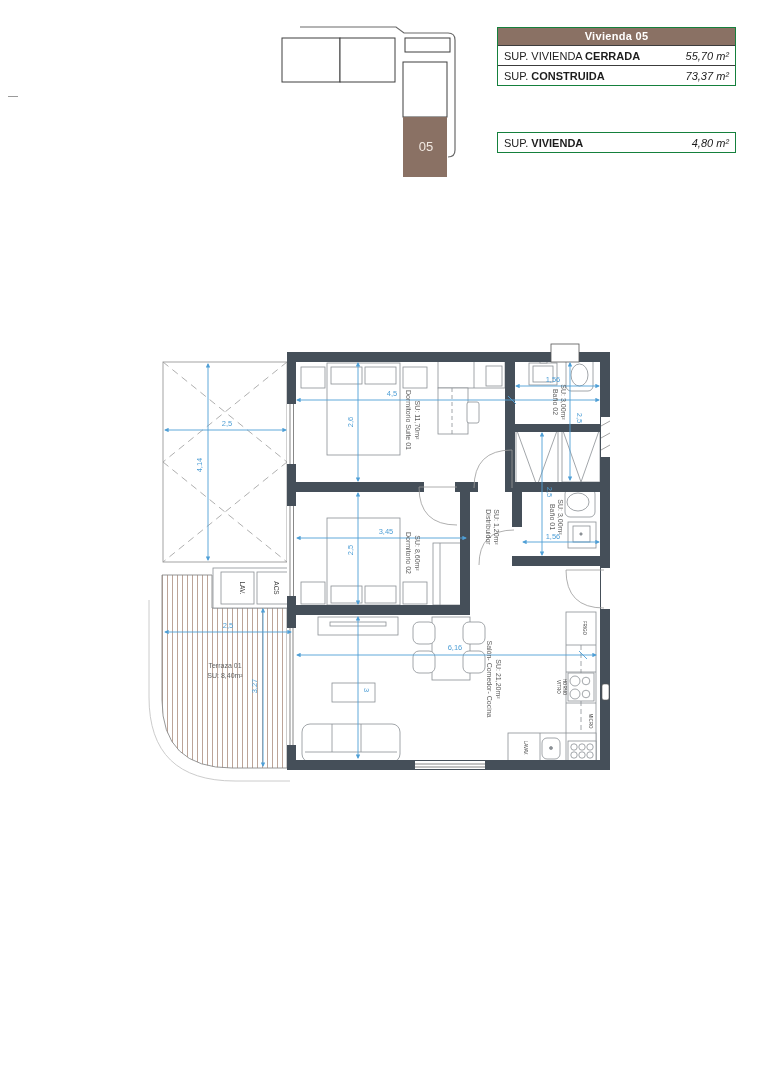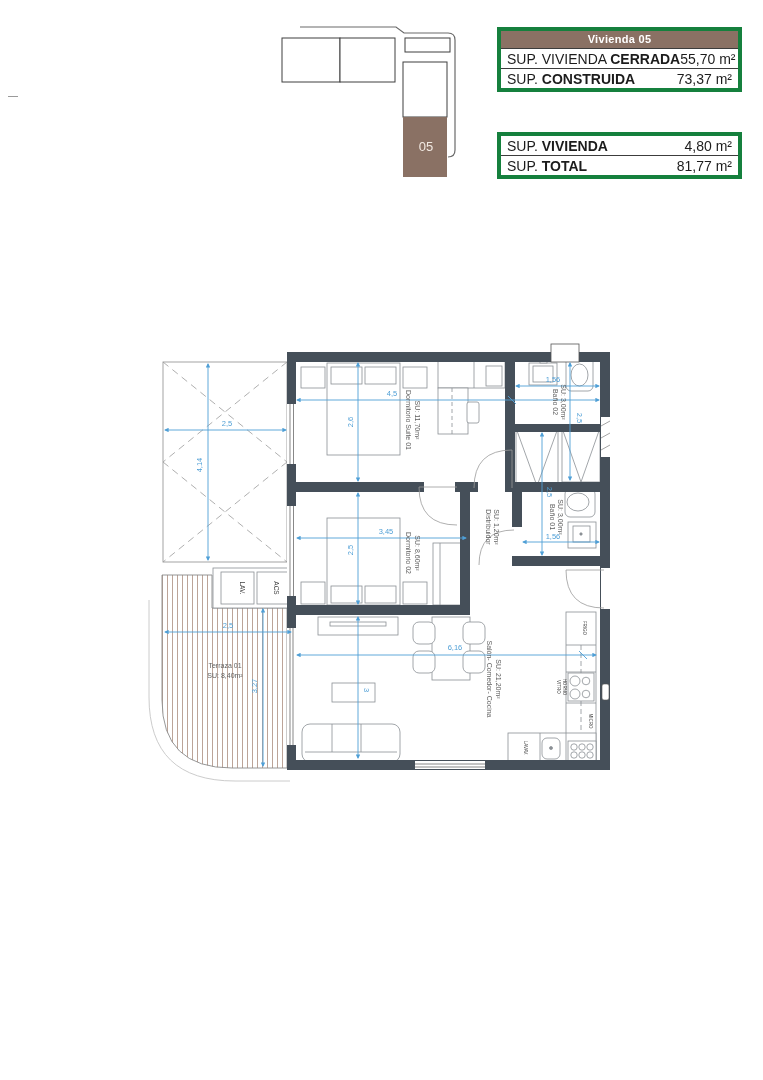--- a/index.html
+++ b/index.html
@@ -1,27 +1,27 @@
 <!DOCTYPE html>
 <html><head>
 <meta charset="utf-8">
 <style>
   html,body{margin:0;padding:0;background:#fff;}
   .canvas{position:relative;width:763px;height:1080px;background:#fff;overflow:hidden;
           font-family:"Liberation Sans",sans-serif;}
   
-  .tbl{position:absolute;width:237px;border:4px solid #15803d;background:#fff;}
+  .tbl{position:absolute;width:237px;border:1px solid #15803d;background:#fff;}
   .tbl-header{background:#8a7164;color:#fff;font-size:11px;font-weight:bold;
               text-align:center;height:17px;line-height:17px;letter-spacing:.3px;}
   .tbl-row{display:flex;justify-content:space-between;align-items:center;
-           border-top:1px solid #3c3c3c;height:19px;font-size:14px;color:#1c1c1c;
+           border-top:1px solid #3c3c3c;height:19px;font-size:11px;color:#1c1c1c;
            padding:0 6px;}
   .tbl-row .lbl{white-space:nowrap;}
   .tbl-row .lbl b{font-weight:bold;}
-  .tbl-row .val{white-space:nowrap;}
+  .tbl-row .val{white-space:nowrap;font-style:italic;}
   #tbl1{left:497px;top:27px;}
   #tbl2{left:497px;top:132px;}
   svg text{font-family:"Liberation Sans",sans-serif;}
   .edge-mark{position:absolute;left:8px;top:96px;width:10px;height:1px;background:#9a9a9a;}
 </style>
 </head>
 <body>
 
 <div class="canvas">
 
@@ -48,24 +48,20 @@
     <div class="tbl-row">
       <span class="lbl"><span>SUP. </span><b>CONSTRUIDA</b></span>
       <span class="val">73,37 m²</span>
     </div>
   </div>
 
   <div class="tbl" id="tbl2">
     <div class="tbl-row" style="border-top:none;">
       <span class="lbl"><span>SUP. </span><b>VIVIENDA</b></span>
       <span class="val">4,80 m²</span>
-    </div>
-    <div class="tbl-row">
-      <span class="lbl"><span>SUP. </span><b>TOTAL</b></span>
-      <span class="val">81,77 m²</span>
     </div>
   </div>
 
   <svg style="position:absolute;left:148px;top:330px;" width="478" height="460" viewBox="148 330 478 460">
     <defs>
       <pattern id="deckp" width="5" height="10" patternUnits="userSpaceOnUse">
         <rect width="5" height="10" fill="#fff"></rect>
         <line x1="2.5" y1="0" x2="2.5" y2="10" stroke="#b49a8c" stroke-width="0.9"></line>
       </pattern>
       <marker id="ma" viewBox="0 0 10 10" refX="8" refY="5" markerWidth="5" markerHeight="5" orient="auto-start-reverse">

